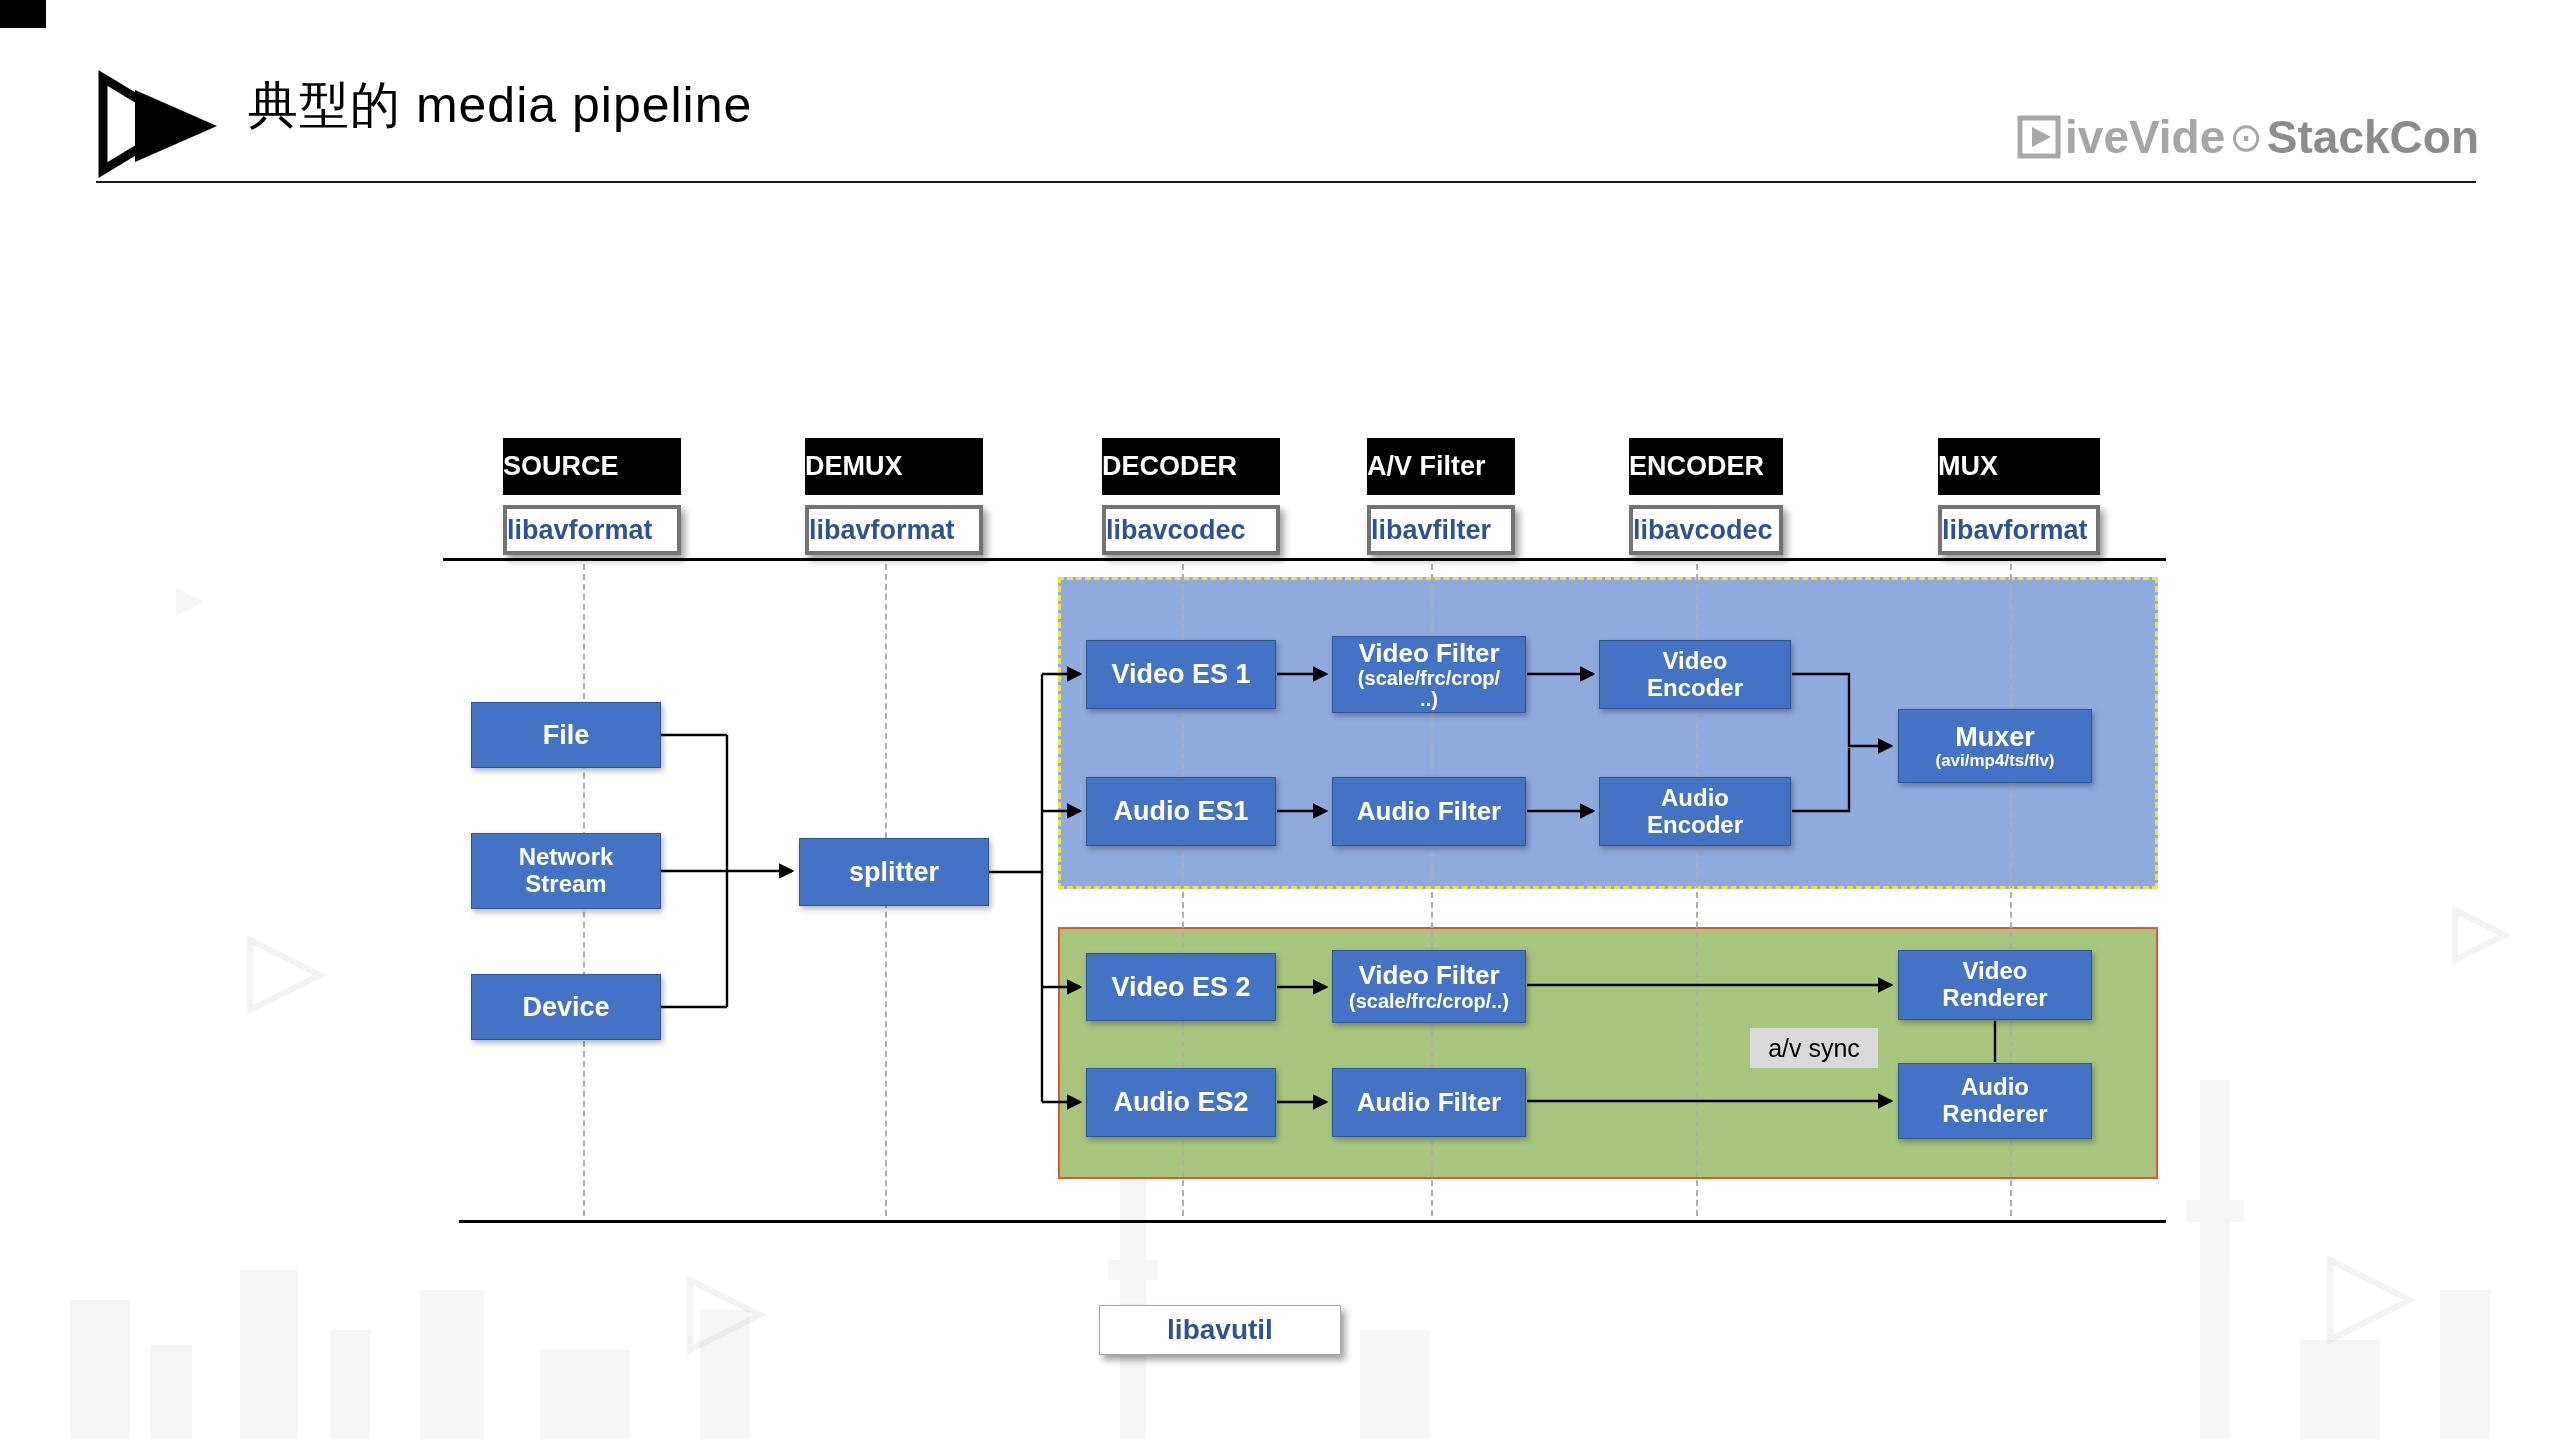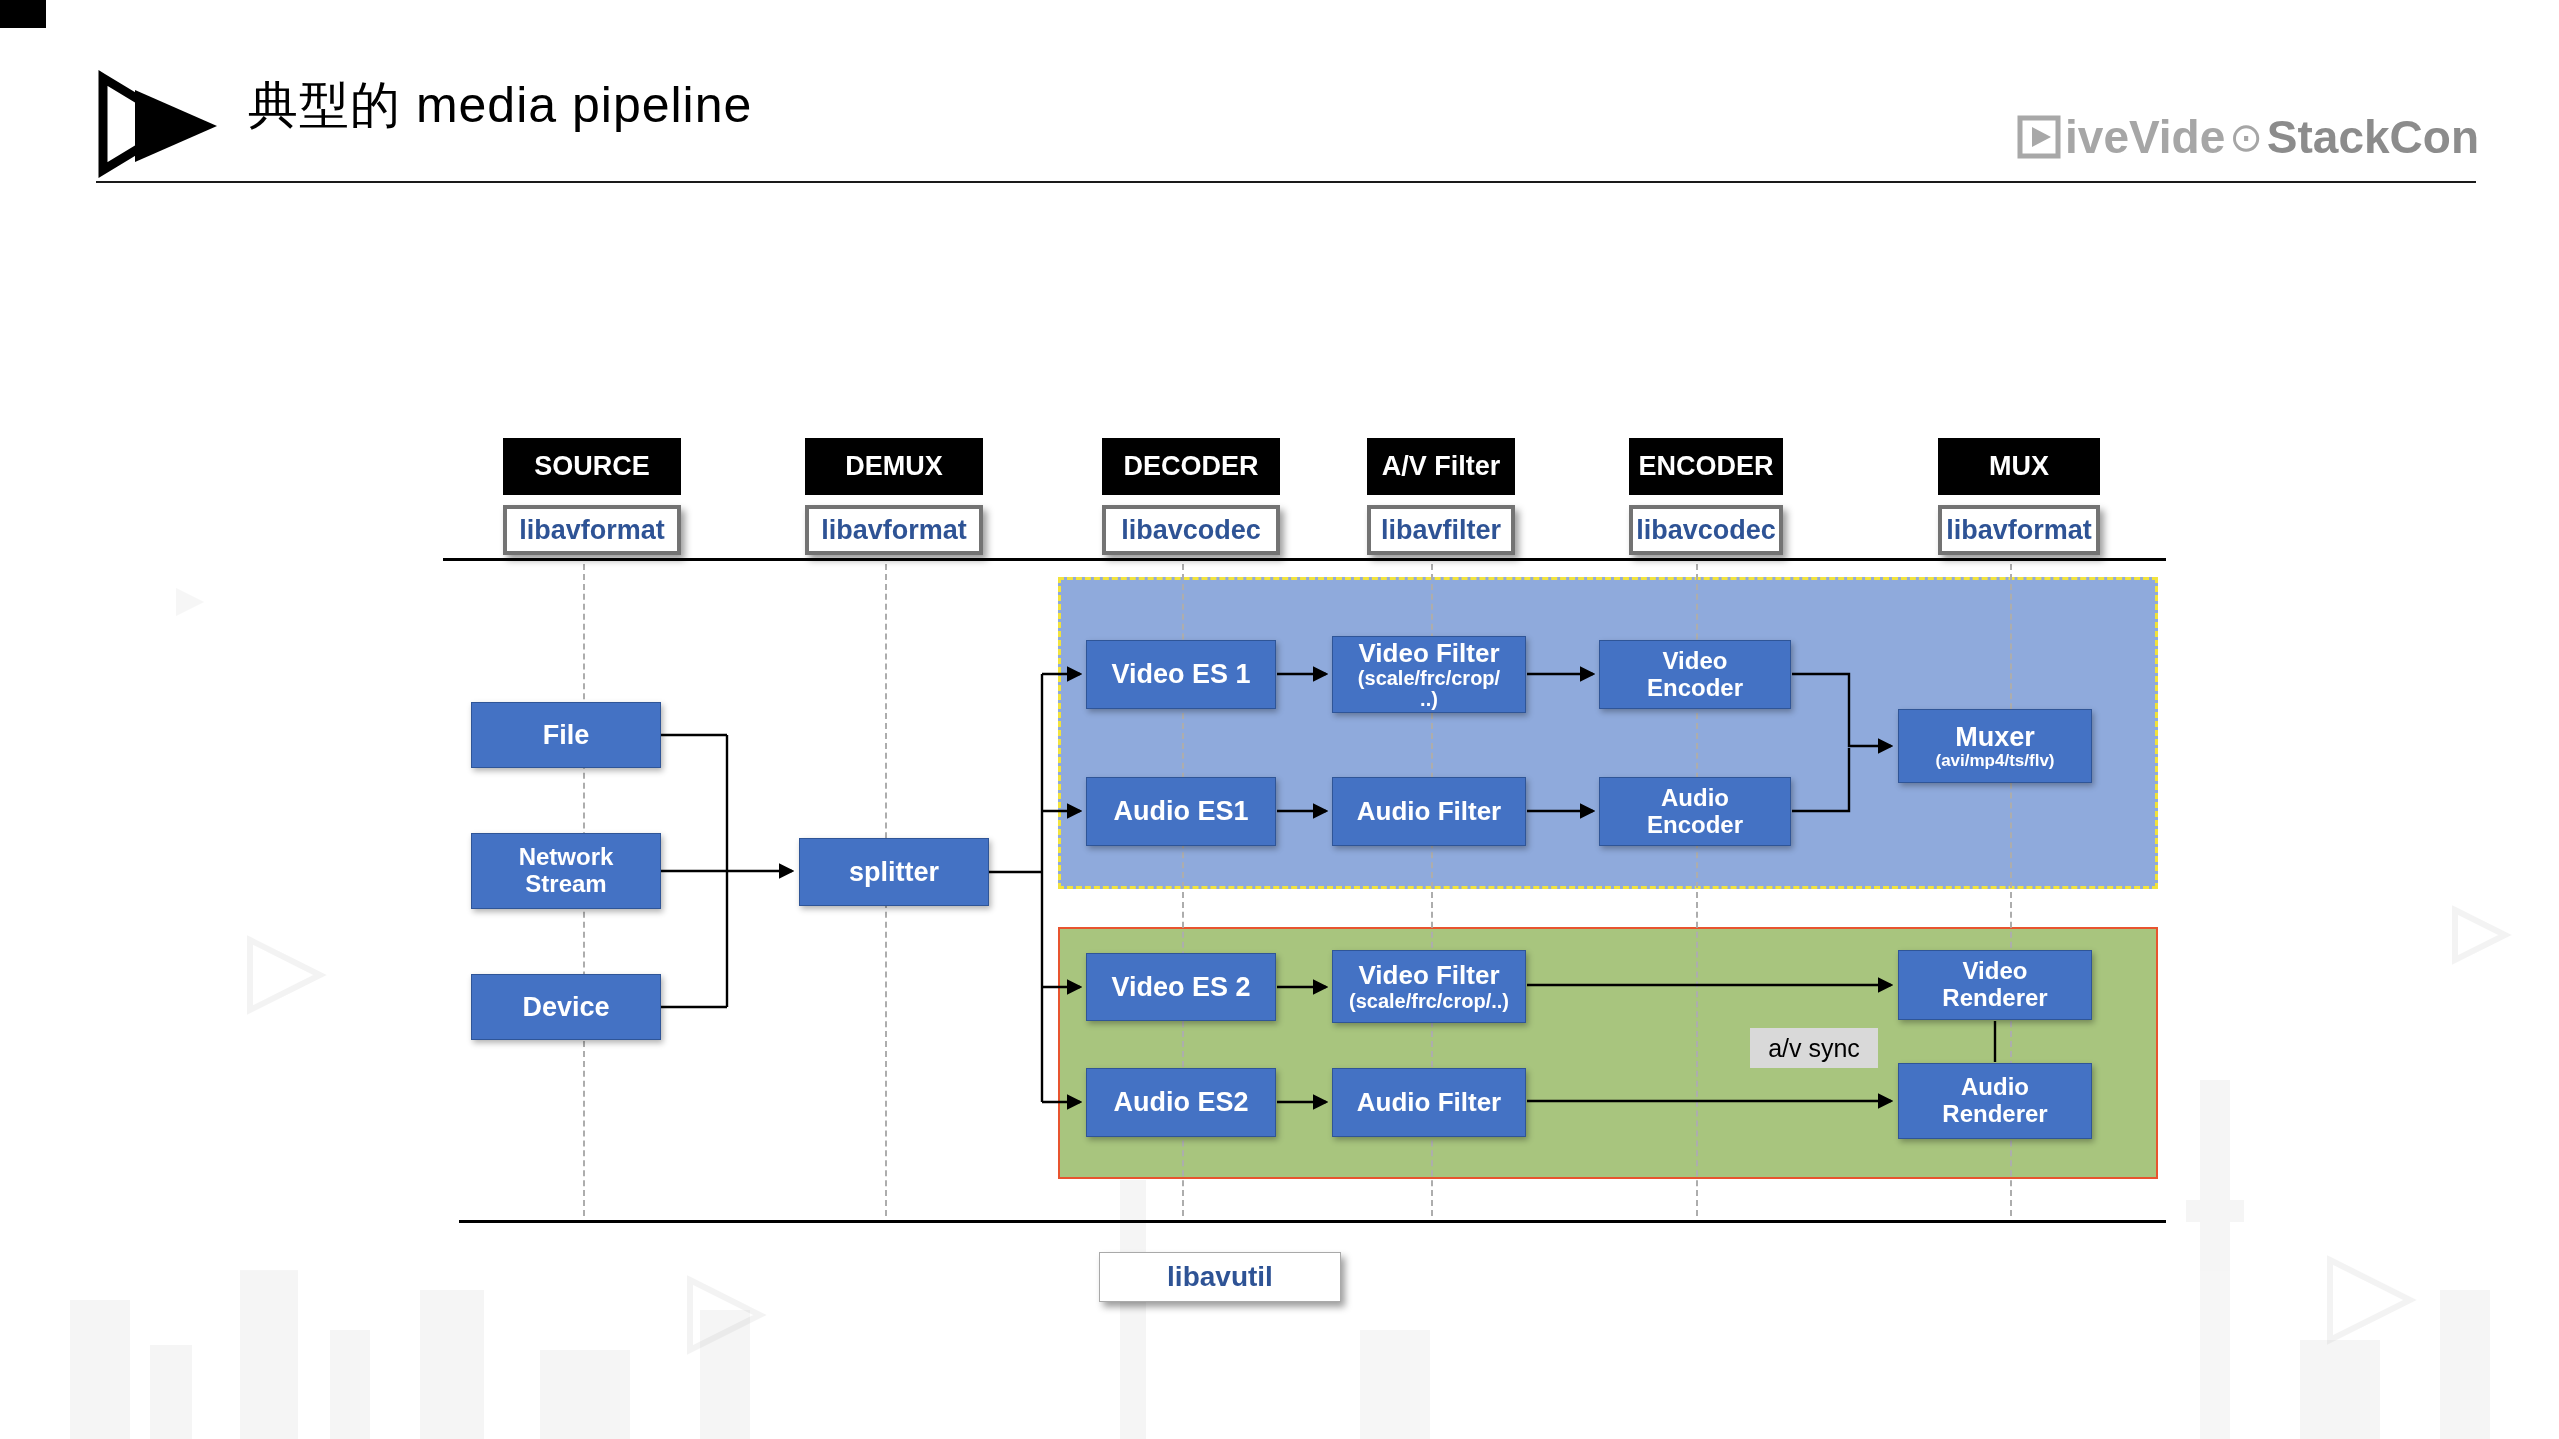--- a/index.html
+++ b/index.html
@@ -15,21 +15,21 @@
   .corner-mark { position:absolute; left:0; top:0; width:46px; height:28px; background:#000; z-index:4; }
   .title-icon { position:absolute; left:95px; top:70px; z-index:4; }
   .page-title { position:absolute; left:248px; top:72px; font-size:50px; color:#000; letter-spacing:1px; z-index:4; white-space:nowrap; }
   .header-rule { position:absolute; left:96px; top:181px; width:2380px; height:2px; background:#1a1a1a; z-index:4; }
   .brand { position:absolute; right:80px; top:110px; display:flex; align-items:center; gap:4px; z-index:4; font-size:46px; }
   .brand .lt { color:#a6a6a6; font-weight:700; }
   .brand .dot { color:#a6a6a6; font-weight:400; font-size:40px; }
   .brand .bd { color:#8c8c8c; font-weight:700; }
 
   
-  .col { position:absolute; top:438px; text-align:center; z-index:4;padding-left:8px; }
+  .col { position:absolute; top:438px; z-index:4;padding-left:8px; }
   .col-header { background:#000; color:#fff; font-weight:bold; font-size:27px; height:57px; line-height:57px; white-space:nowrap; }
   .col-lib { margin-top:10px; background:#fff; border:4px solid #737373; box-shadow:4px 5px 7px rgba(0,0,0,.38);
              color:#2E5395; font-weight:bold; font-size:27px; height:42px; line-height:42px; white-space:nowrap; }
 
   .rule { position:absolute; height:3px; background:#000; z-index:4; }
   .vdash { position:absolute; top:564px; height:652px; width:0; border-left:2px dashed #adadad; z-index:3; }
 
   
   .region { position:absolute; z-index:2; }
   .region.encode { left:1058px; top:577px; width:1100px; height:312px; background:#8FAADC; border:3px dashed #F2E33C; box-sizing:border-box; }
@@ -42,21 +42,21 @@
           box-shadow:2px 3px 6px rgba(0,0,0,.3); }
   .node .sub { font-size:17px; font-weight:bold; line-height:1.05; }
   .node .sub.tiny { font-size:20px; }
   .node.wrap2 { font-size:24px; padding:0 40px; }
   .avsync { position:absolute; left:1750px; top:1028px; width:128px; height:40px; background:#D9D9D9; color:#000;
             font-size:25px; display:flex; align-items:center; justify-content:center; z-index:6; }
 
   .overlay { position:absolute; inset:0; width:100%; height:100%; z-index:5; pointer-events:none; }
 
   
-  .libavutil-box { position:absolute; left:1099px; top:1252px; width:240px; height:48px; background:#fff;
+  .libavutil-box { position:absolute; left:1099px; top:1305px; width:240px; height:48px; background:#fff;
                    border:1px solid #a9a9a9; box-shadow:4px 5px 7px rgba(0,0,0,.38); color:#2E5395;
                    font-weight:bold; font-size:28px; display:flex; align-items:center; justify-content:center; z-index:4;text-align:center; }
 </style>
 </head>
 <body>
 
 <div class="slide">
 
   <svg class="watermark" viewBox="0 0 2559 1439">
     <g fill="#8a8a8a" opacity="0.08">

